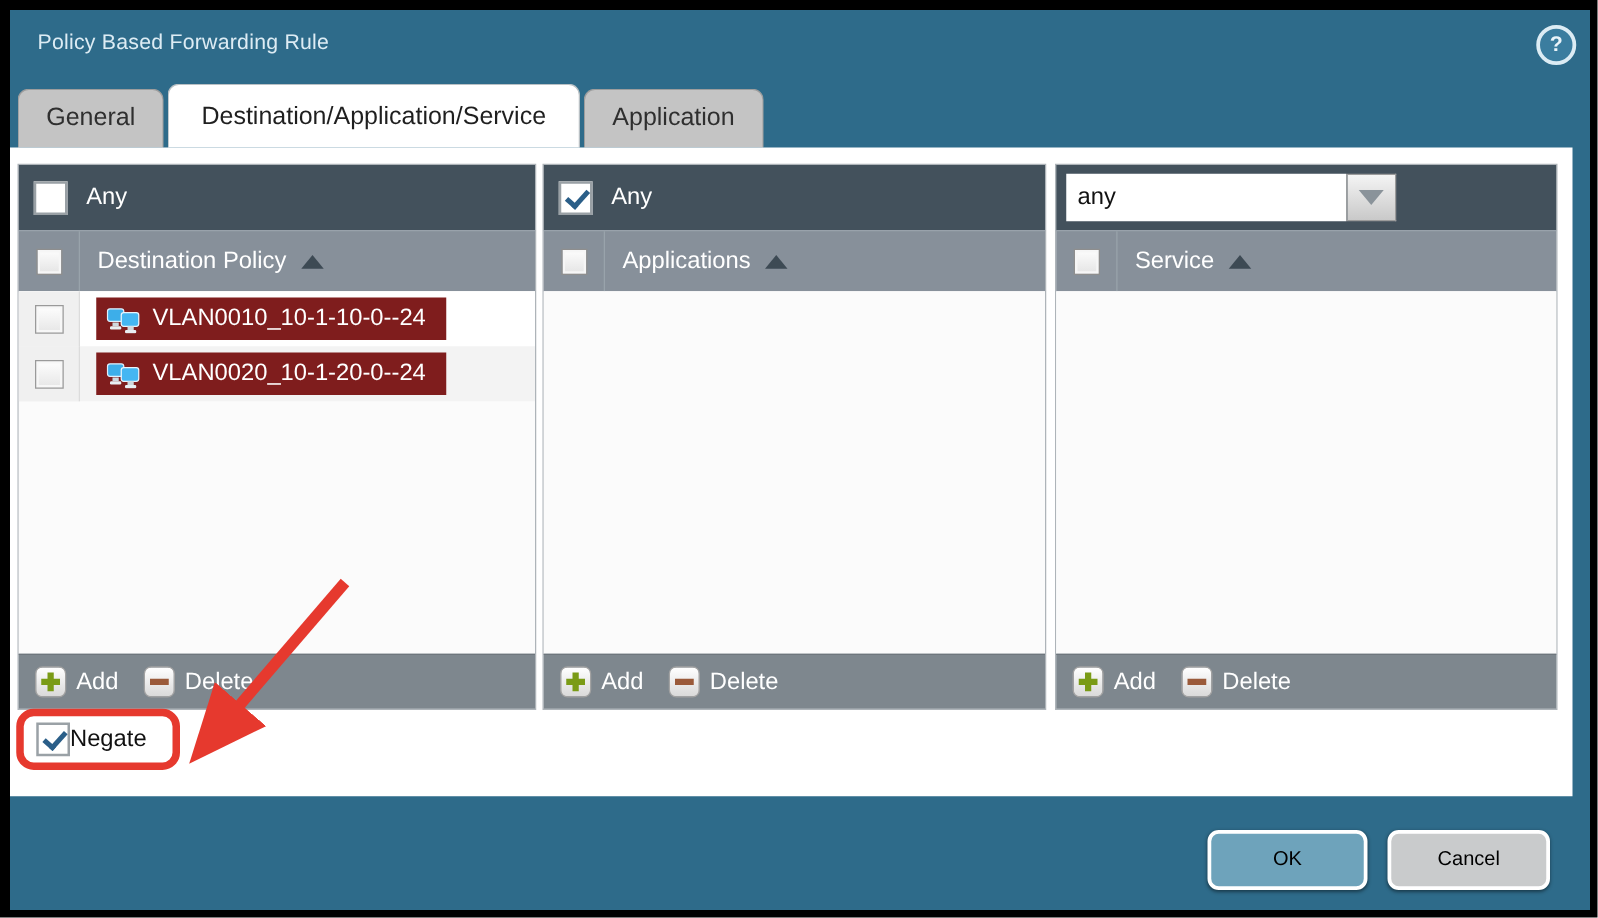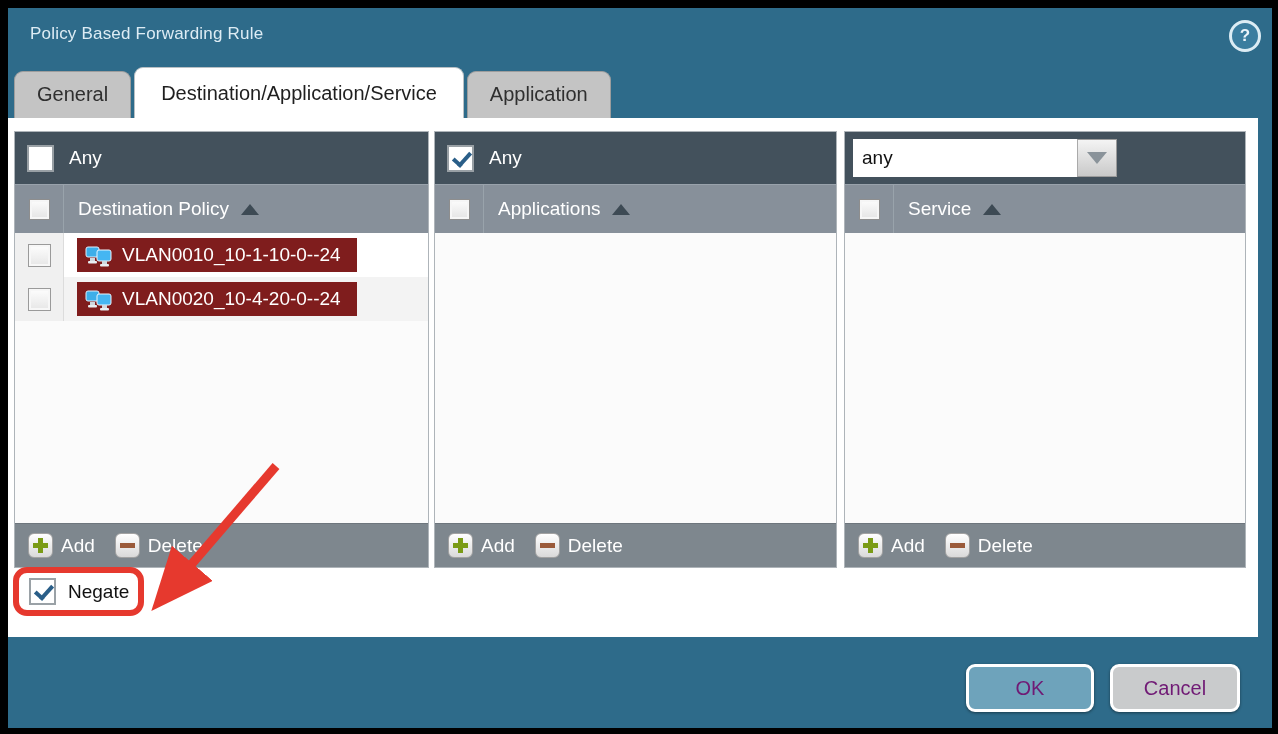--- a/index.html
+++ b/index.html
@@ -87,30 +87,30 @@
   .dd-value{width:215px;background:#fff;color:#111;font-size:19px;display:flex;align-items:center;
             padding-left:9px;}
   .dd-btn{width:38px;background:linear-gradient(#f4f4f4,#c9c9c9);border:1px solid #9b9b9b;
           border-left:1px solid #aaa;display:flex;align-items:center;justify-content:center;}
   .chevron-down-icon{width:0;height:0;border-left:10px solid transparent;
           border-right:10px solid transparent;border-top:12px solid #8a939a;}
 
   
   .negate-wrap{position:absolute;left:5px;top:449px;width:131px;height:49px;
                border:6px solid #e6392e;border-radius:14px;display:flex;align-items:center;
-               padding-left:10px;gap:12px;background:#fff;box-sizing:border-box;}
+               padding-left:10px;gap:0;background:#fff;box-sizing:border-box;}
   .negate-label{font-size:19px;color:#111;}
   .negate-wrap .cb-lg{border:2px solid #9aa1a6;}
 
   
   .anno-arrow{position:absolute;left:0;top:0;width:1264px;height:720px;pointer-events:none;z-index:6;}
 
   
   .btn{position:absolute;top:656px;height:48px;border:3px solid #fff;border-radius:9px;
-       font-size:20px;color:#701a75;display:flex;align-items:center;justify-content:center;
+       font-size:16px;color:#000000;display:flex;align-items:center;justify-content:center;
        box-sizing:border-box;cursor:pointer;box-shadow:0 1px 3px rgba(0,0,0,.45);}
   .btn-ok{left:958px;width:128px;background:#6ea3bb;}
   .btn-cancel{left:1102px;width:130px;background:#c9cbcc;}
 
   .net-icon{flex:none;}
 </style>
 </head>
 <body>
 
 <div class="dialog">
@@ -161,21 +161,21 @@
           </span>
           <span class="tag">
             <svg class="net-icon" width="28" height="24" viewBox="0 0 28 24">
               <rect x="1" y="4" width="13" height="10" rx="2" fill="#3daee9" stroke="#dfeffc" stroke-width="1"></rect>
               <rect x="5" y="15" width="5" height="3" fill="#cfd8de"></rect>
               <rect x="3" y="18" width="9" height="2.5" rx="1" fill="#e8eef2"></rect>
               <rect x="12" y="7" width="14" height="11" rx="2" fill="#45b6f2" stroke="#eaf5fd" stroke-width="1"></rect>
               <rect x="17" y="18" width="5" height="3" fill="#cfd8de"></rect>
               <rect x="15" y="21" width="9" height="2.5" rx="1" fill="#e8eef2"></rect>
             </svg>
-            <span>VLAN0020_10-4-20-0--24</span>
+            <span>VLAN0020_10-1-20-0--24</span>
           </span>
         </div>
       </div>
       <div class="panel-footer">
         <span class="footer-act">
           <span class="mini-btn add-icon"></span>
           <span class="lbl">Add</span>
         </span>
         <span class="footer-act disabled">
           <span class="mini-btn delete-icon"></span>

